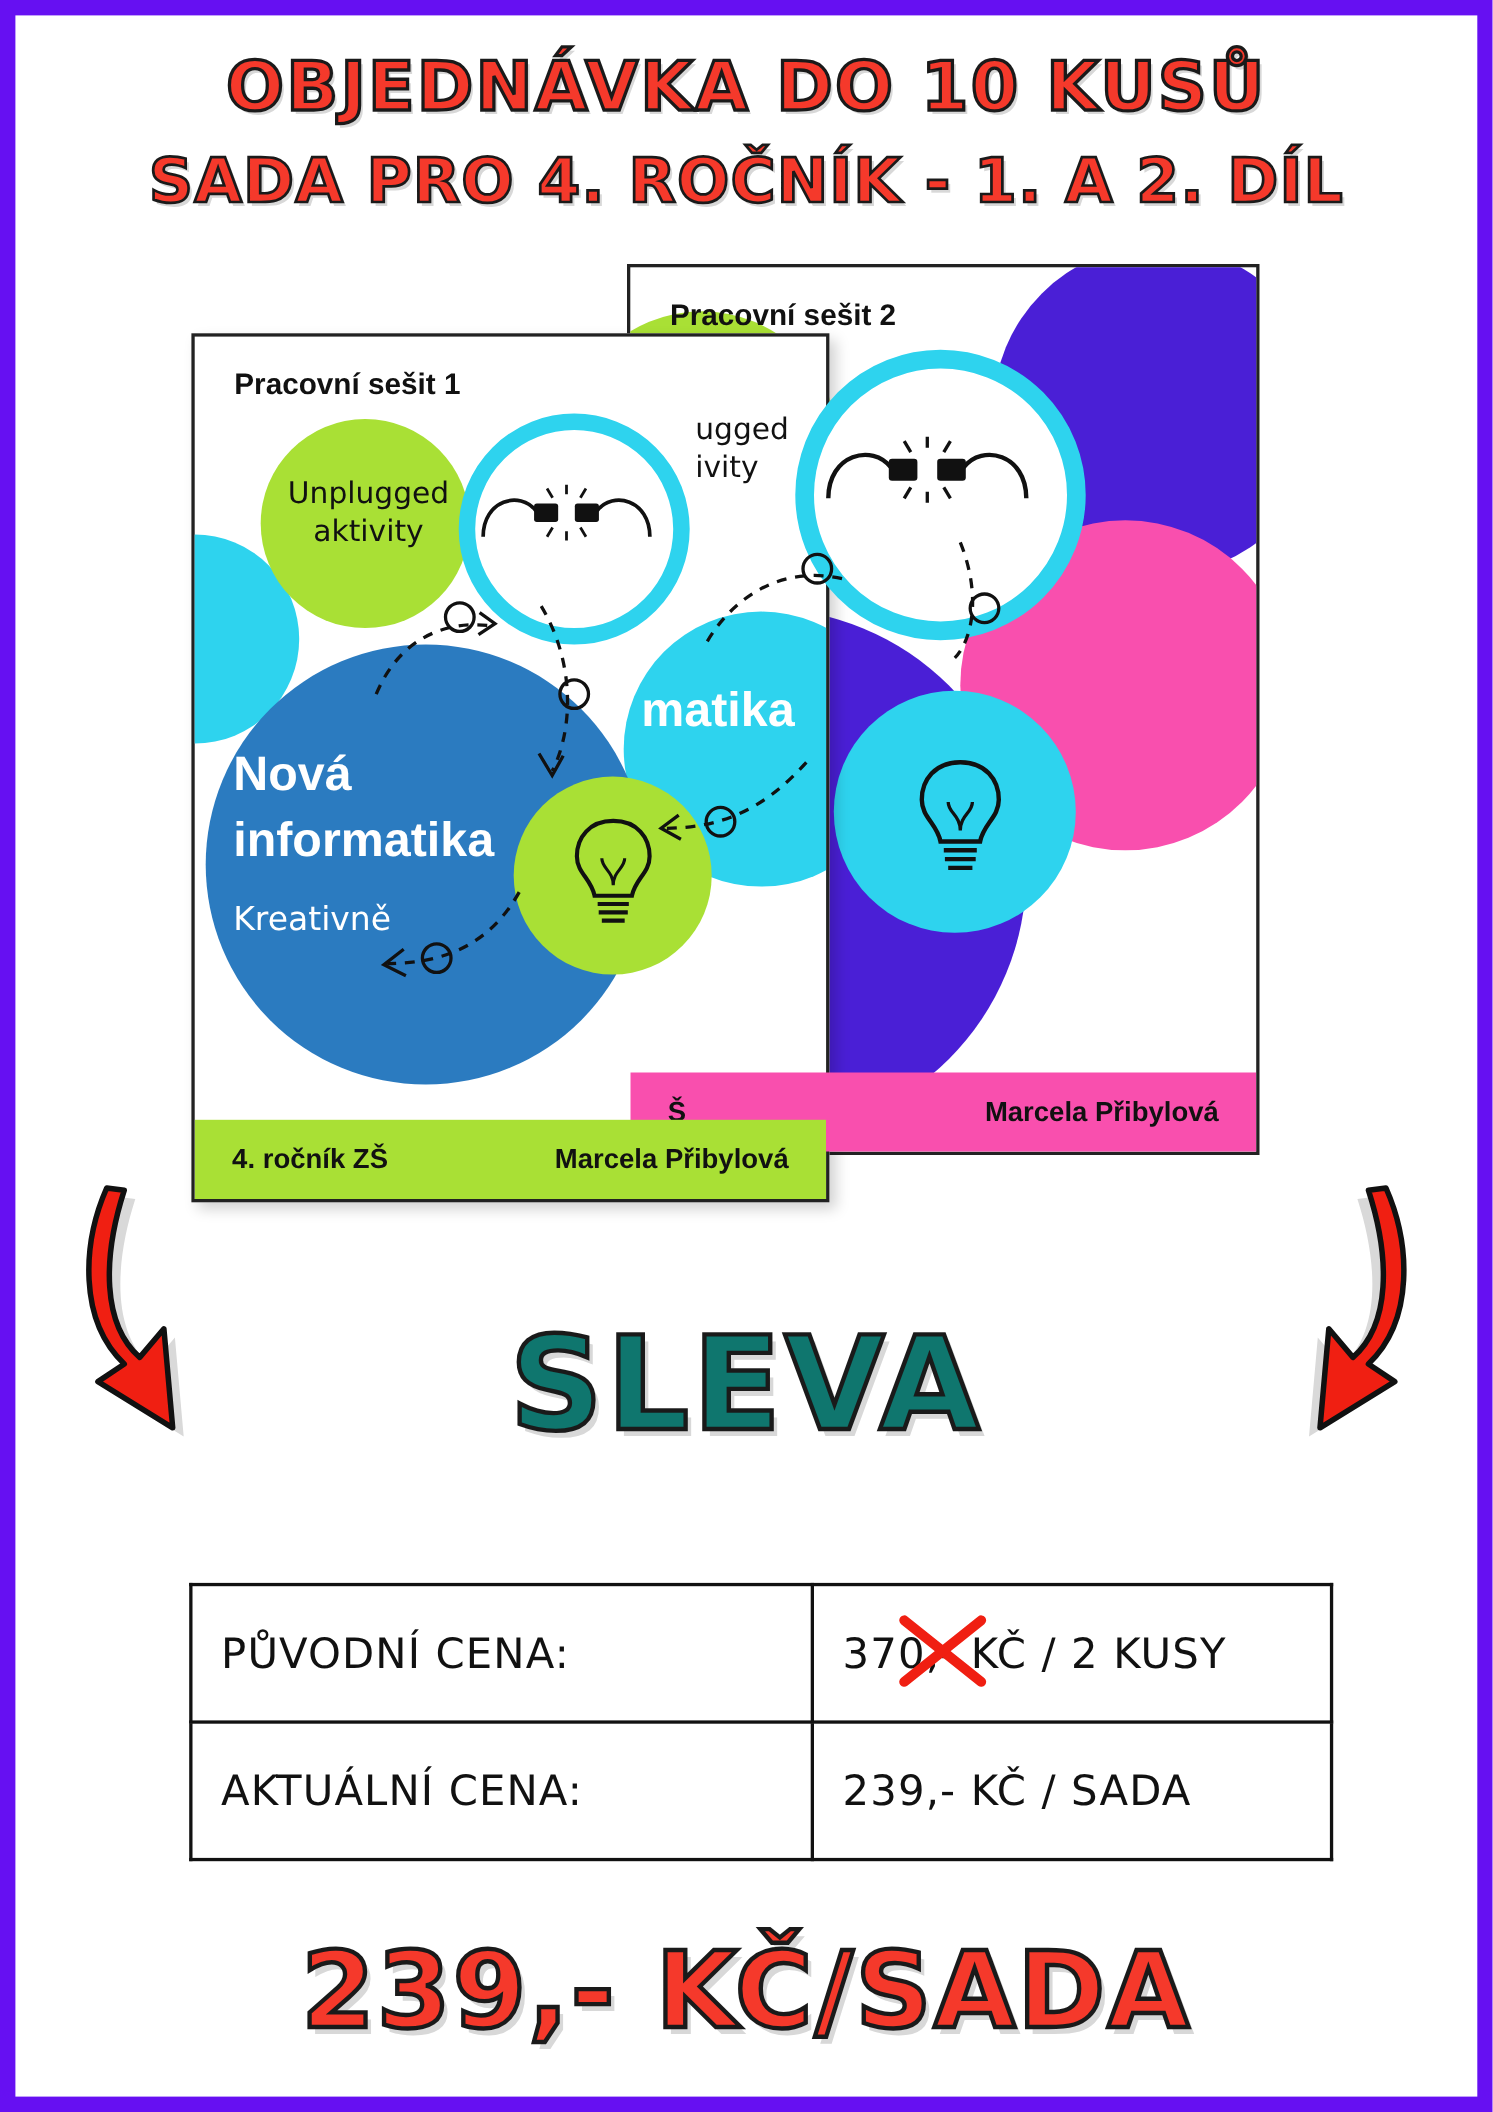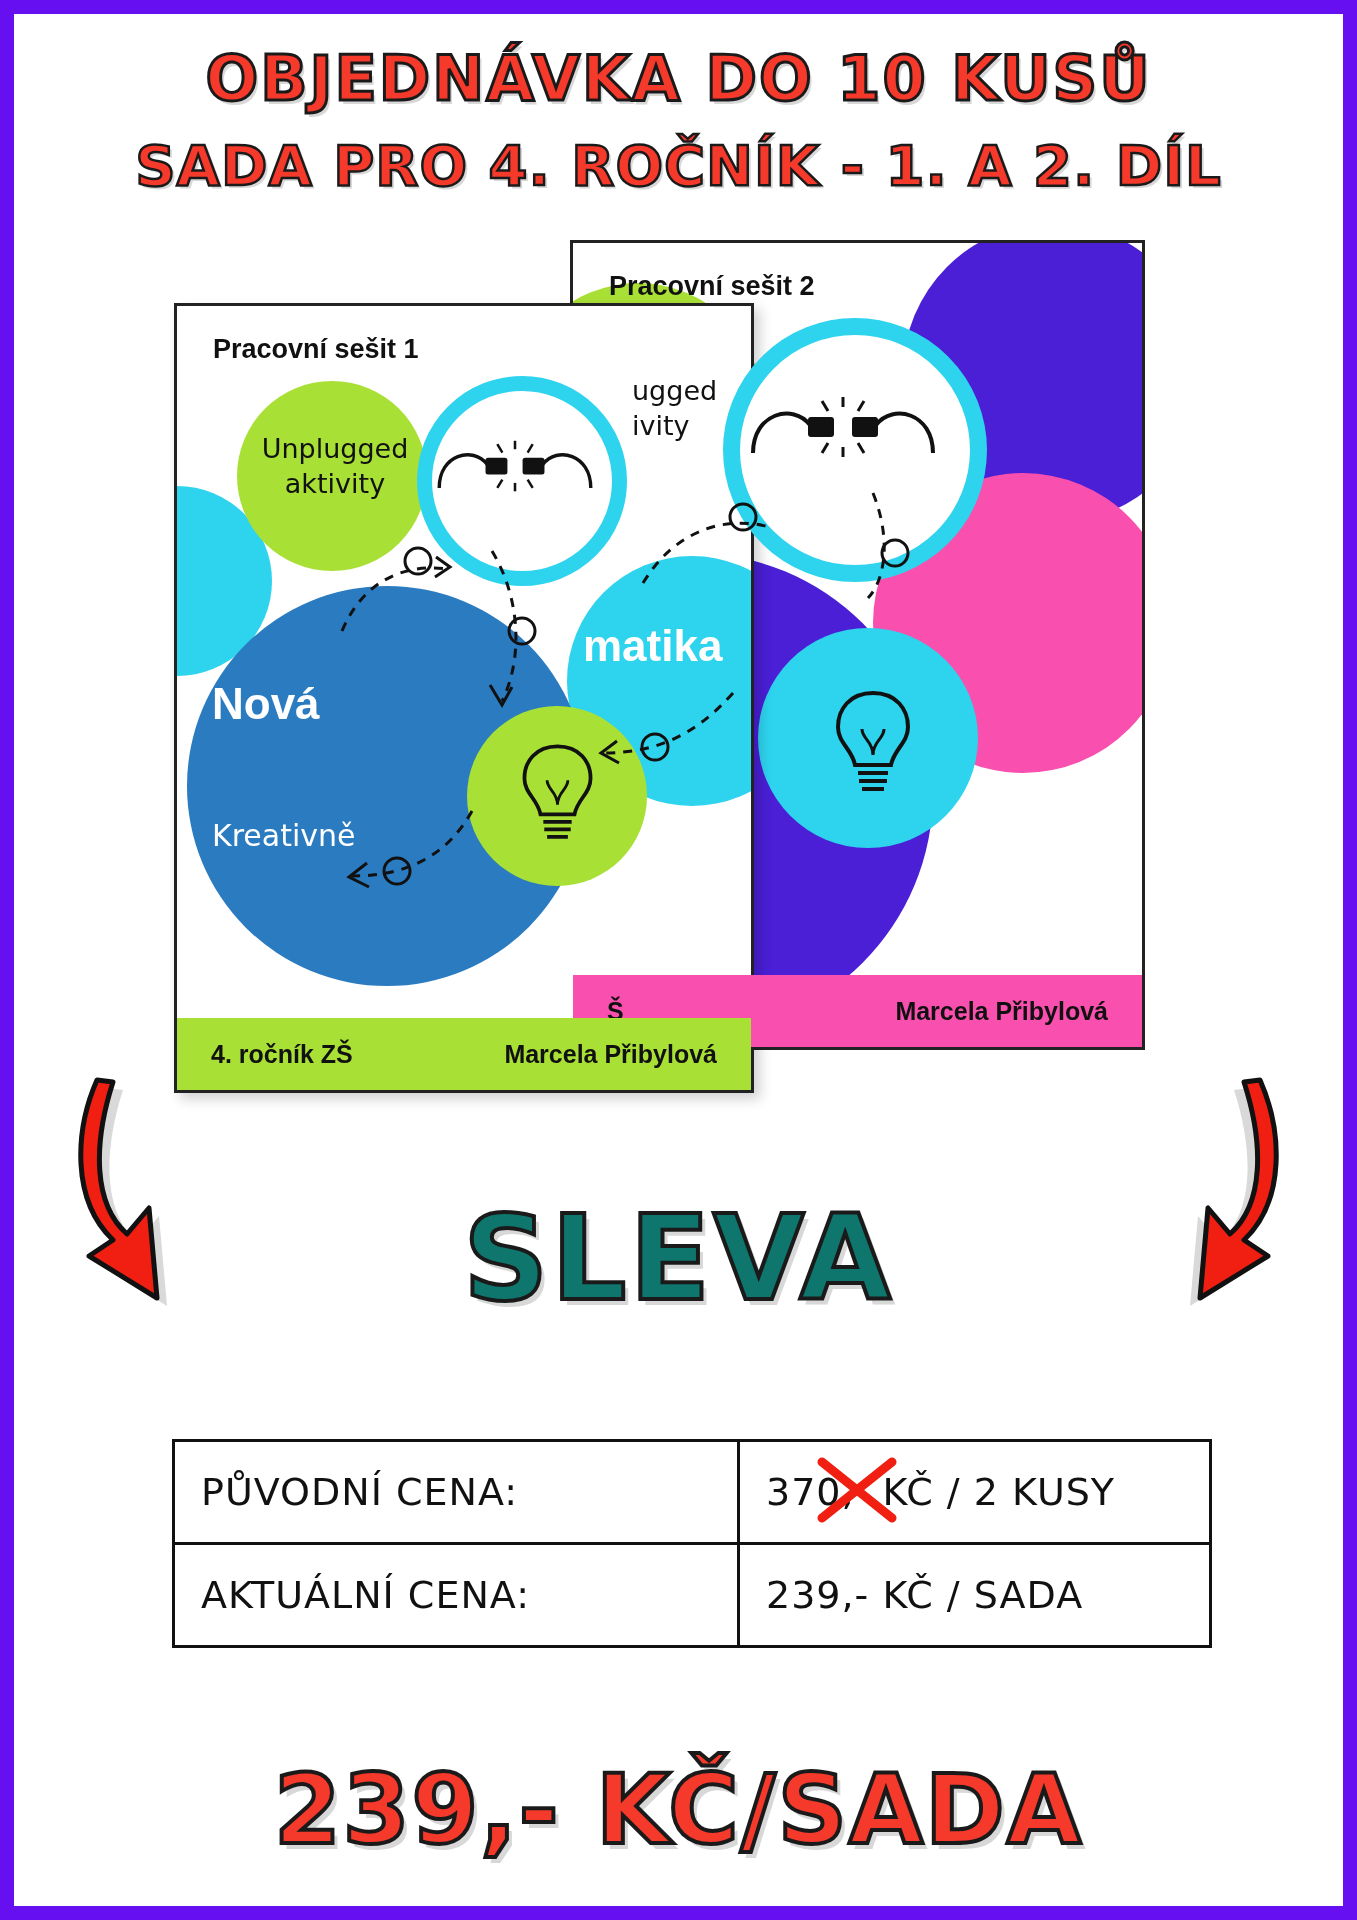--- a/index.html
+++ b/index.html
@@ -161,21 +161,21 @@
     border-collapse: collapse;
     background: #fff;
   }
   .price-table td {
     border: 3px solid #111;
     height: 100px;
     font-family: "DejaVu Sans", sans-serif;
     font-size: 38px;
     letter-spacing: 1px;
     color: #111;
-    padding: 0 26px;
+    padding: 11px 26px;
     position: relative;
   }
   .price-table td.label { width: 510px; }
   .strike-wrap { position: relative; display: inline-block; }
   .strike-wrap .x {
     position: absolute;
     left: 50px;
     top: -16px;
     width: 82px;
     height: 72px;
@@ -304,20 +304,21 @@
       <svg style="position:absolute;left:120px;top:495px;z-index:13;" width="190" height="100" viewBox="0 0 190 100">
         <path d="M175 10 C150 55, 110 75, 55 75" fill="none" stroke="#111" stroke-width="3" stroke-dasharray="9 8"></path>
         <circle cx="100" cy="70" r="13" fill="none" stroke="#111" stroke-width="3"></circle>
         <path d="M70 62 L52 76 L72 86" fill="none" stroke="#111" stroke-width="3"></path>
       </svg>
 
       <div class="bk-title">Pracovní sešit 1</div>
       <div class="smalltext" style="left:68px;top:125px;text-align:center;width:180px;">Unplugged</div>
       <div class="smalltext" style="left:68px;top:160px;text-align:center;width:180px;">aktivity</div>
       <div class="bigtext" style="left:35px;top:370px;">Nová</div>
+      <div class="bigtext" style="left:35px;top:430px;">informatika</div>
       <div class="kreativne" style="left:35px;top:512px;">Kreativně</div>
 
       <div class="footbar" style="background:#a9e035;">
         <span>4. ročník ZŠ</span>
         <span>Marcela Přibylová</span>
       </div>
     </div>
   </div>
 
   <svg class="arrow arrow-left" viewBox="0 0 160 250">

